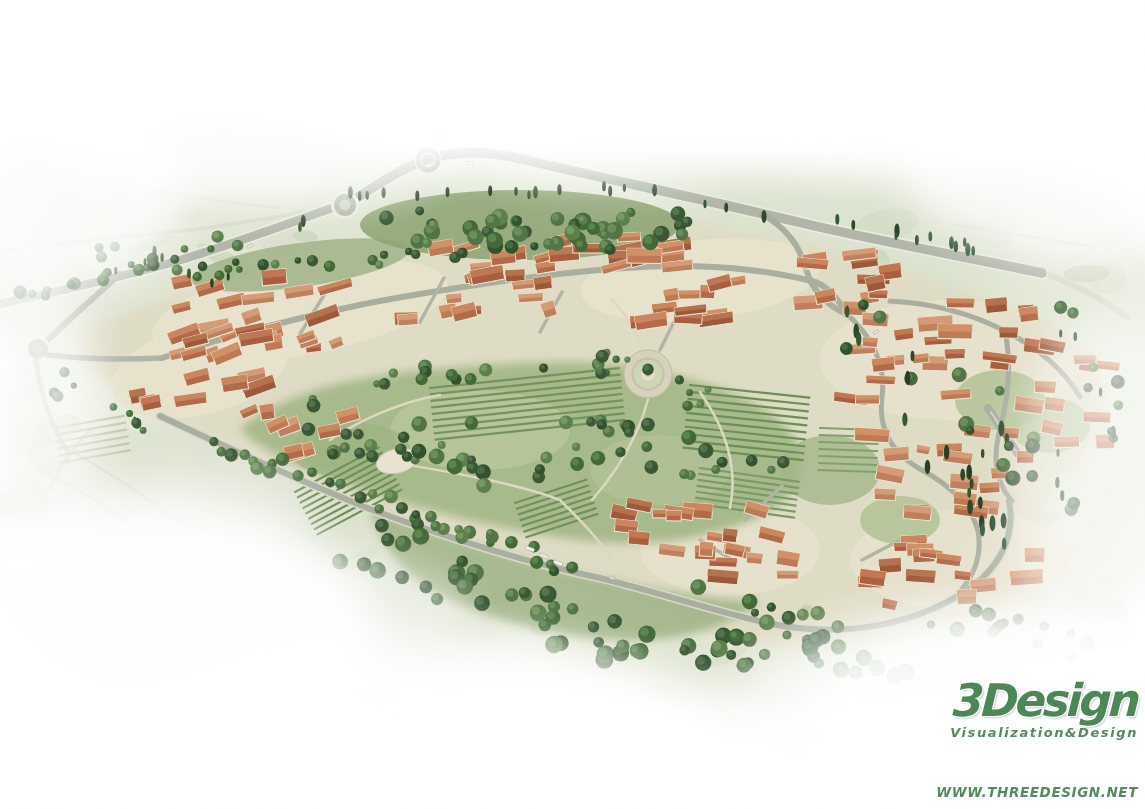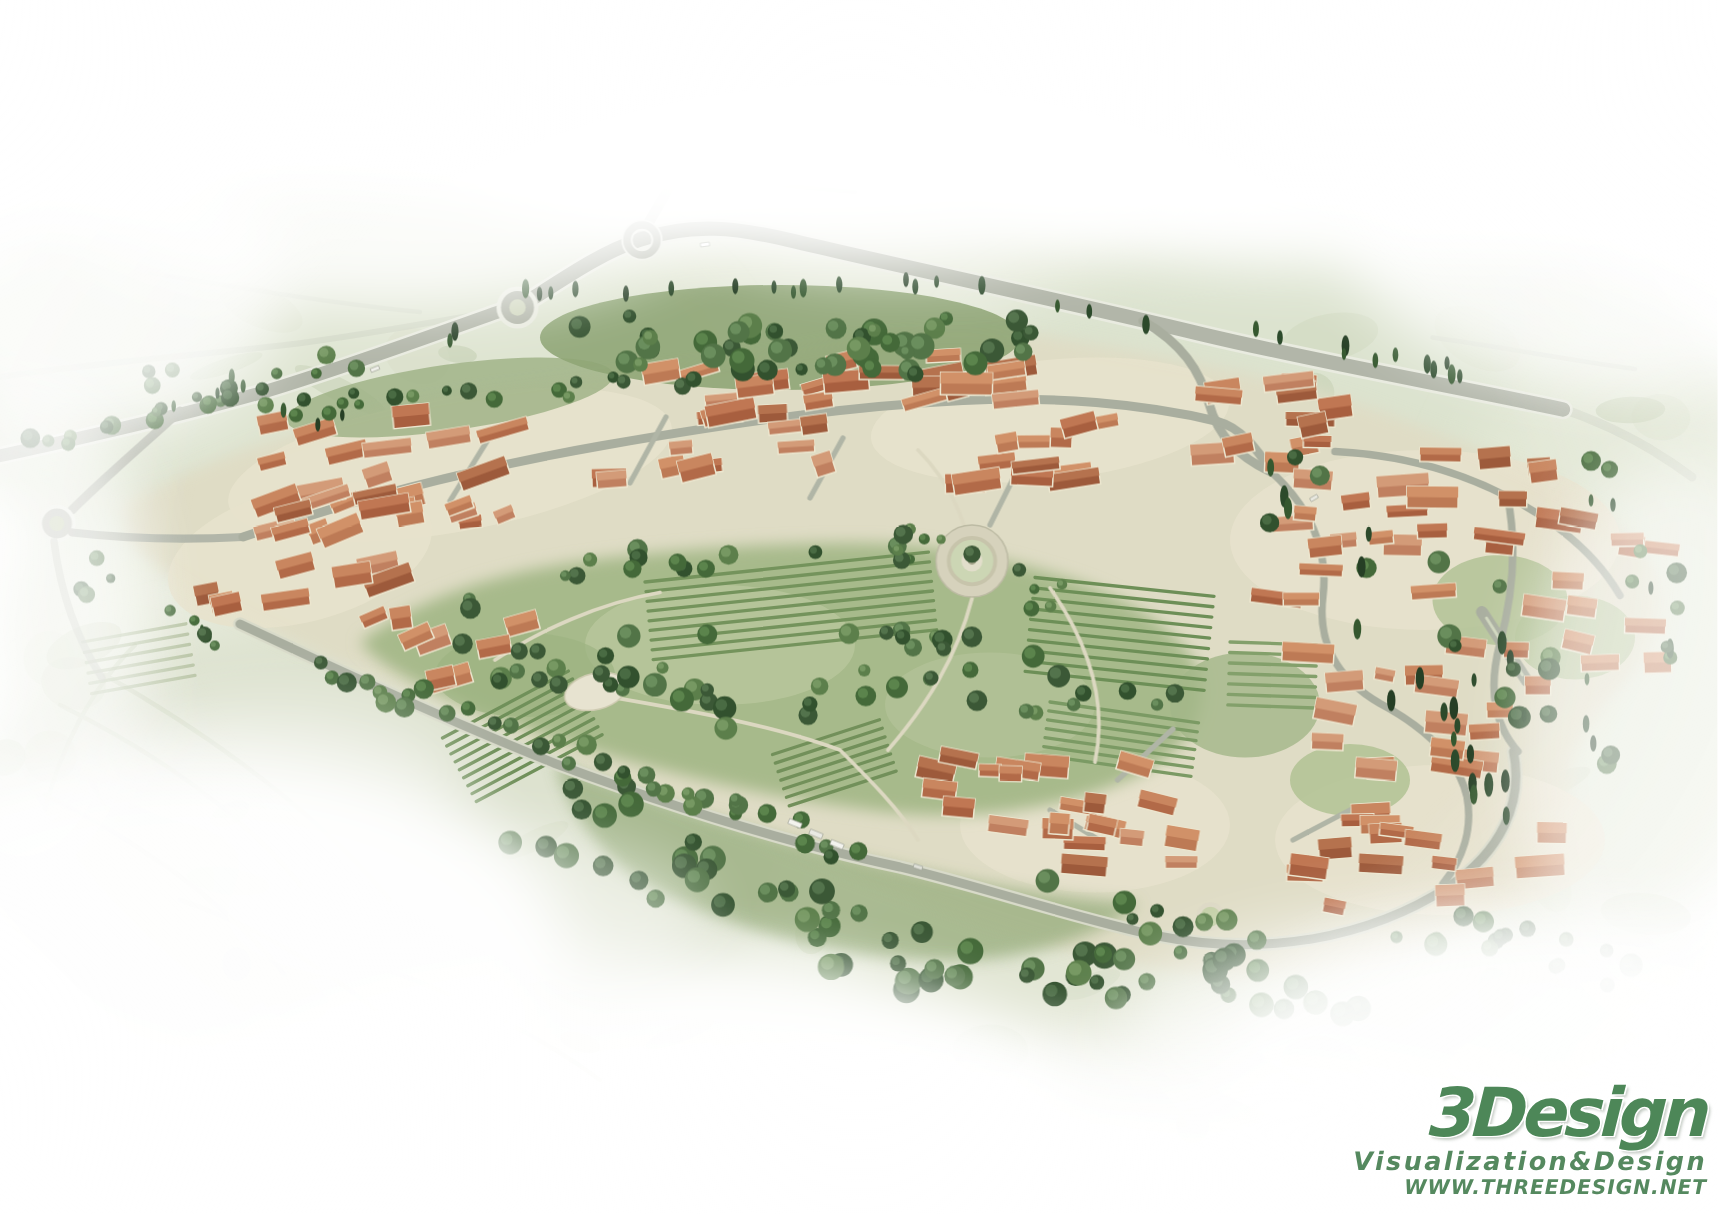--- a/index.html
+++ b/index.html
@@ -10,24 +10,24 @@
   .rc2{stroke:#d8dac9;fill:none;}
   .ra{stroke:#b2b6a9;fill:none;}
   .rm{stroke:#a9ae9f;fill:none;}
   .rl{stroke:#b0b5a6;fill:none;}
   .pp{stroke:#dcd8c1;fill:none;}
   .logo{position:absolute;right:7px;bottom:10px;text-align:right;
         font-style:italic;font-weight:bold;line-height:1.05;}
   .logo-wordmark{font-size:45px;letter-spacing:-3px;color:#4d8758;
         text-shadow:1px 1px 0 #fff,-1px -1px 0 #fff,1px -1px 0 #fff,-1px 1px 0 #fff,2px 2px 2px rgba(90,110,90,.35);
         transform:skewX(-3deg);}
-  .logo-tagline{font-size:17px;letter-spacing:1.6px;color:#55895f;margin-top:2px;
+  .logo-tagline{font-size:13px;letter-spacing:1.6px;color:#55895f;margin-top:2px;
         text-shadow:1px 1px 0 #fff;}
   .logo-website{font-size:13.5px;letter-spacing:0.6px;color:#55895f;
-        text-shadow:1px 1px 0 #fff;}
+        text-shadow:1px 1px 0 #fff;margin-top:45px;}
 </style>
 </head>
 <body>
 
 <div class="stage">
 <svg id="scene" width="1145" height="809" viewBox="0 0 1145 809" xmlns="http://www.w3.org/2000/svg">
   <defs>
     <filter id="f18" x="-60%" y="-60%" width="220%" height="220%">
           <feGaussianBlur stdDeviation="18"></feGaussianBlur>
         </filter>

